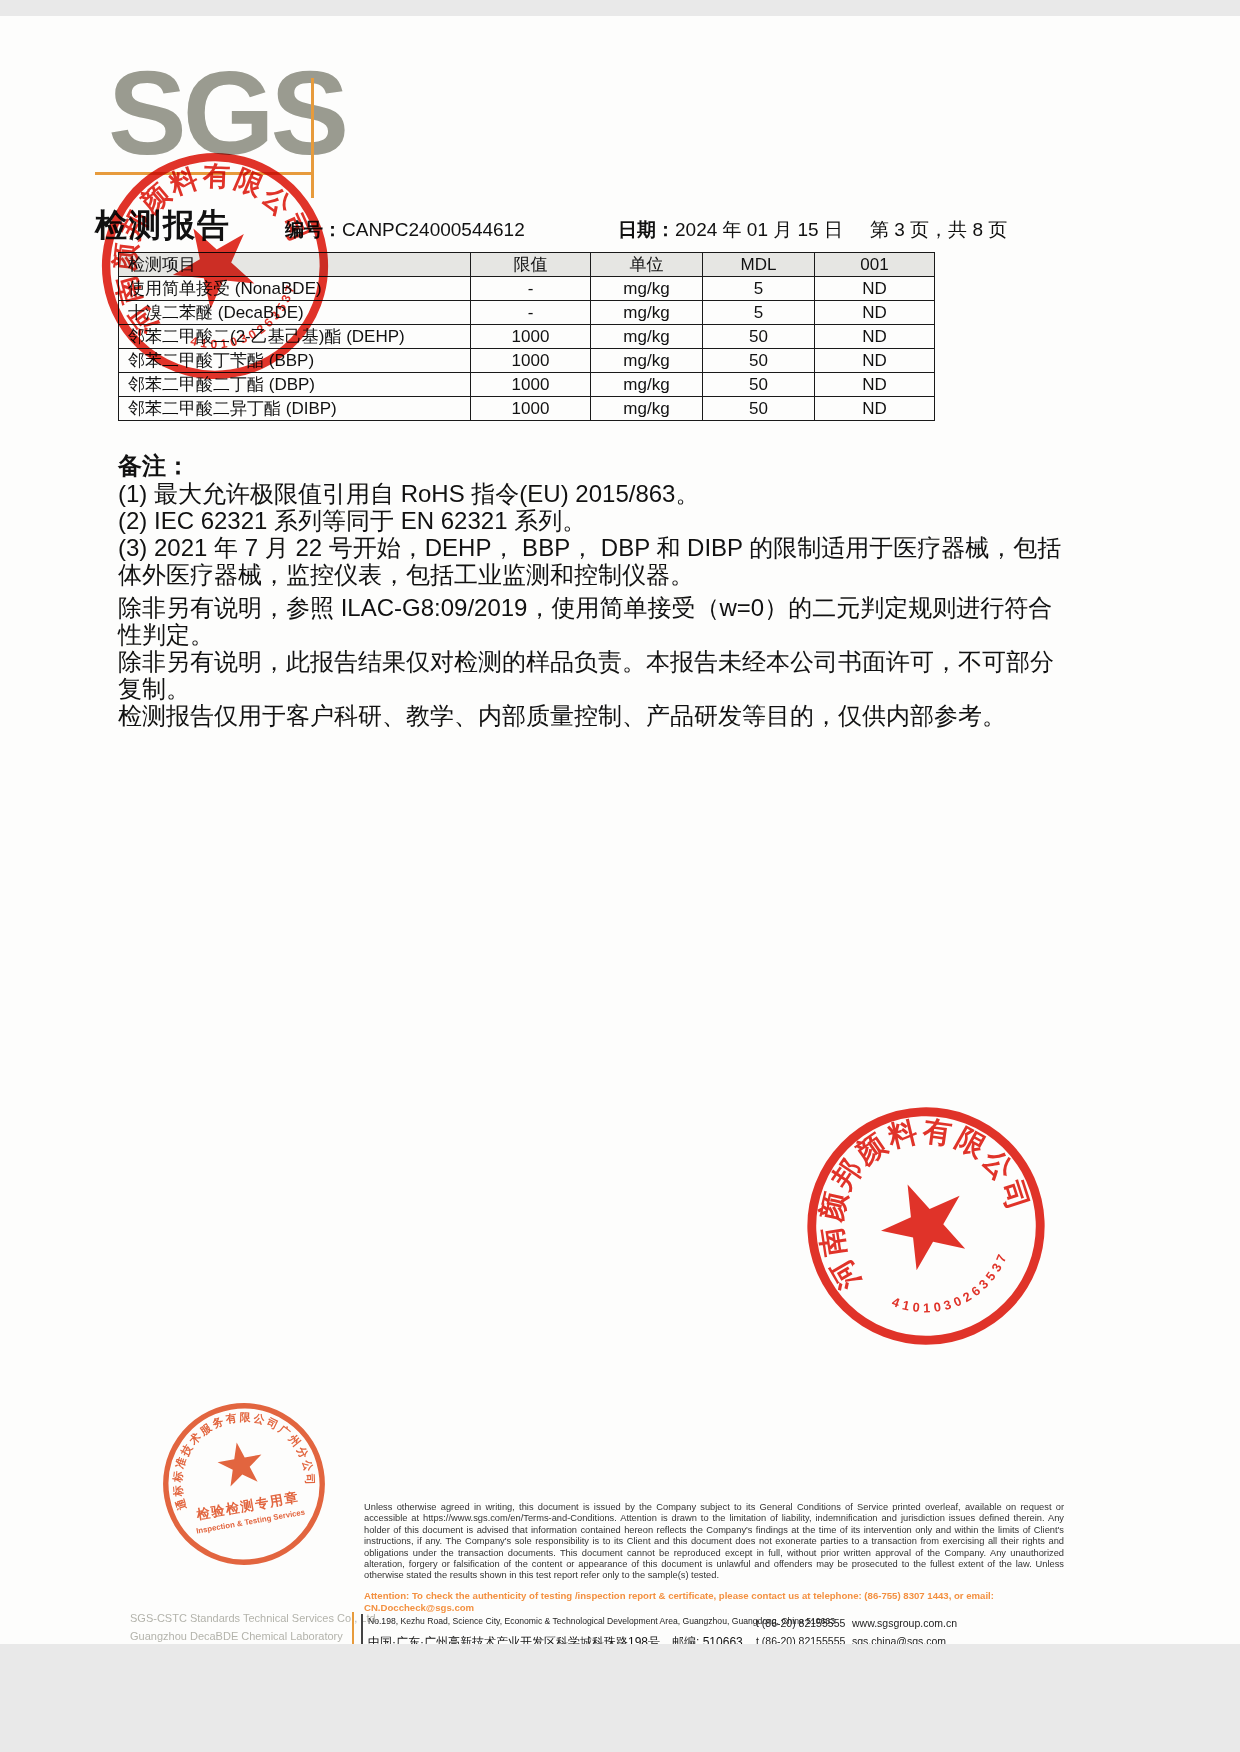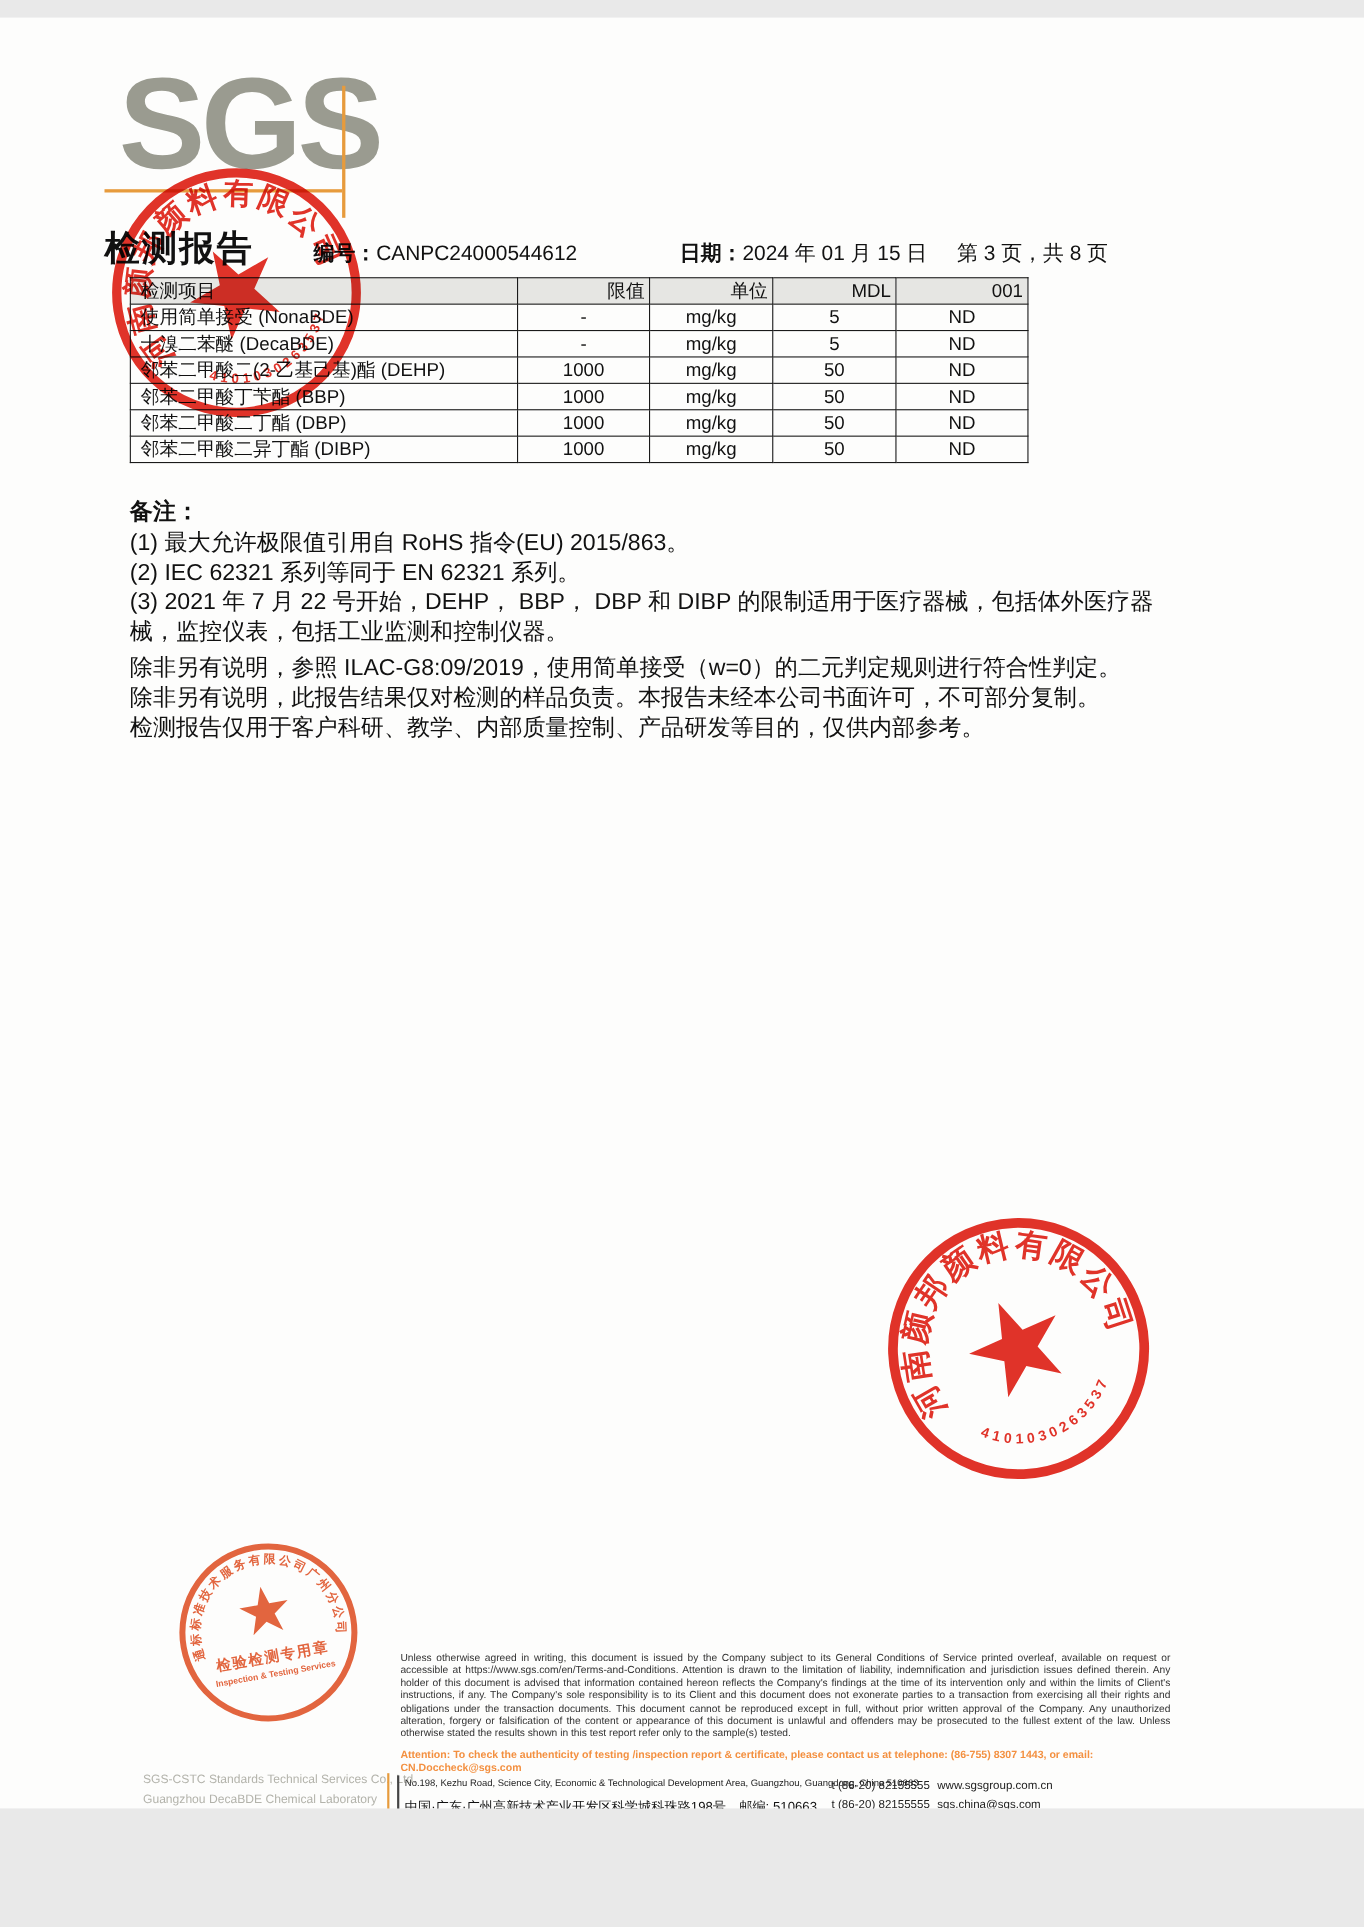--- a/index.html
+++ b/index.html
@@ -17,25 +17,25 @@
   .title{position:absolute;left:95px;top:188px;font-size:32px;font-weight:bold;letter-spacing:2px;}
   .meta{position:absolute;top:201px;font-size:19px;white-space:nowrap;}
   .meta .b{font-weight:bold;}
   .meta-no{left:285px;}
   .meta-date{left:618px;}
   .meta-page{left:870px;}
   
   .rtable{position:absolute;left:118px;top:236px;border-collapse:collapse;table-layout:fixed;}
   .rtable th,.rtable td{border:1.6px solid #1a1a1a;font-size:17px;height:23px;
         padding:0 4px;text-align:center;white-space:nowrap;overflow:hidden;}
-  .rtable th{background:#e6e6e3;font-weight:normal;text-align:right;}
+  .rtable th{background:#e6e6e3;font-weight:normal;}
   .rtable th:first-child,.rtable td:first-child{text-align:left;padding-left:9px;}
   .c1{width:352px}.c2{width:120px}.c3{width:112px}.c4{width:112px}.c5{width:120px}
   
-  .notes{position:absolute;left:118px;top:436px;width:952px;font-size:21px;line-height:27px;}
+  .notes{position:absolute;left:118px;top:436px;width:952px;font-size:24px;line-height:27px;}
   .notes .nh{font-weight:bold;margin-bottom:1px;}
   .notes .para-gap{margin-top:6px;}
   
   .stamp{position:absolute;mix-blend-mode:multiply;opacity:.93;}
   .stamp-tl{left:93px;top:128px;width:244px;height:244px;}
   .stamp-br{left:798px;top:1082px;width:256px;height:256px;}
   .stamp-ft{left:158px;top:1382px;width:172px;height:172px;}
   .stamp text{font-family:"Liberation Sans","DejaVu Sans",sans-serif;}
   
   .gray-co{position:absolute;left:130px;color:#b3b3ab;font-size:11px;white-space:nowrap;}

